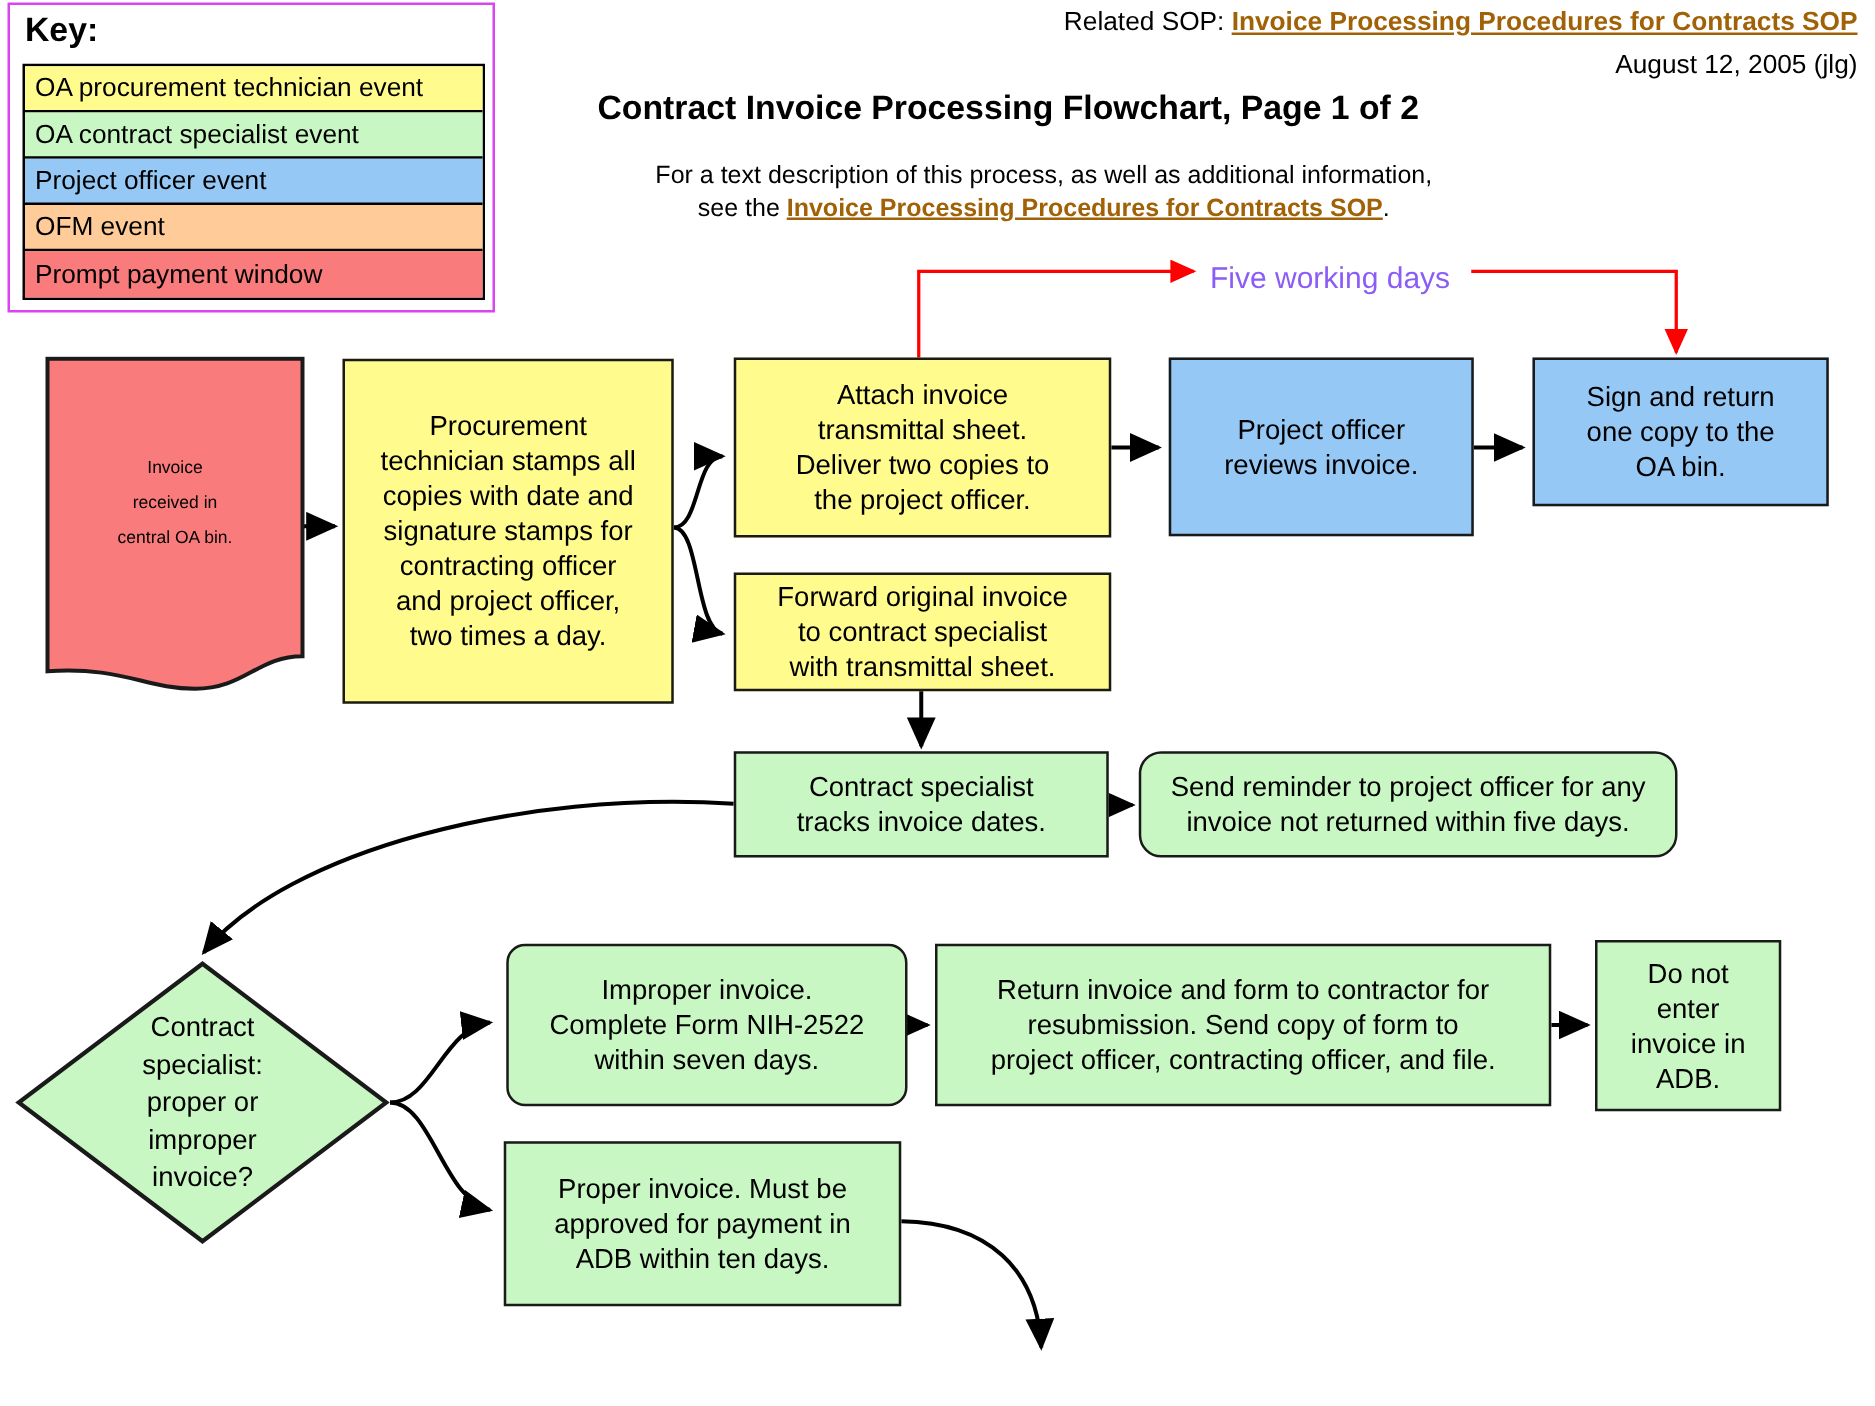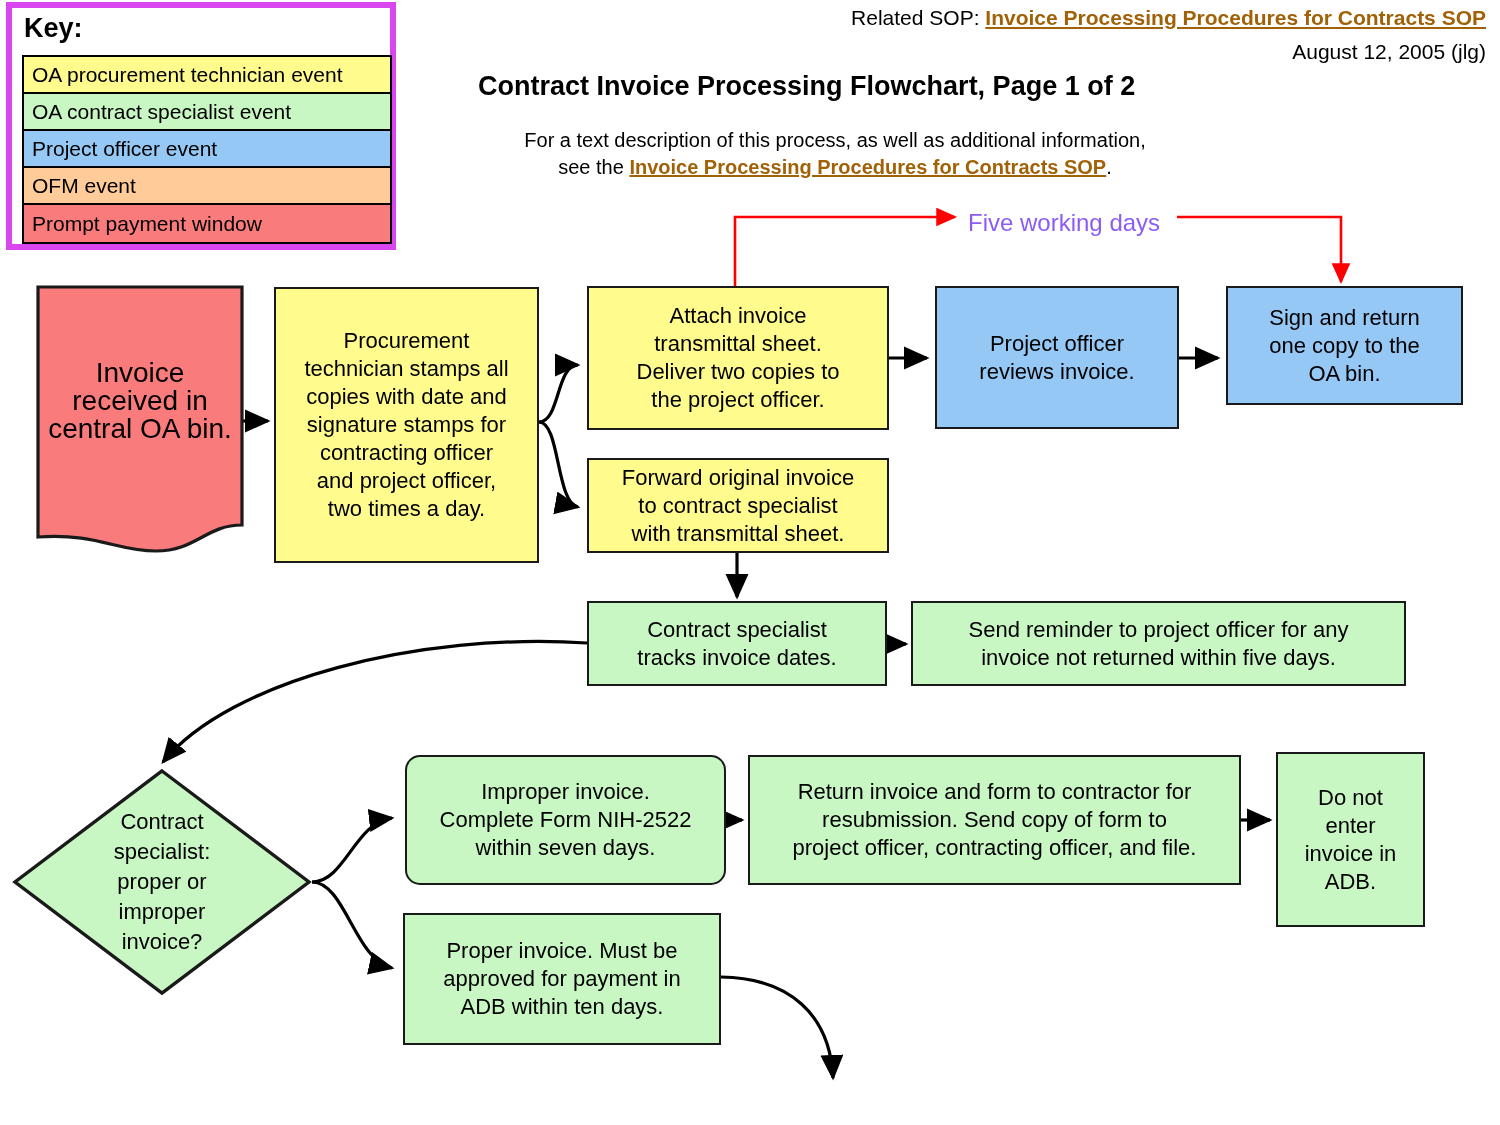--- a/index.html
+++ b/index.html
@@ -19,21 +19,21 @@
     overflow: hidden;
     background: #ffffff;
   }
   
   #key-panel {
     position: absolute;
     left: 6px;
     top: 2px;
     width: 390px;
     height: 248px;
-    border: 6px solid #d946ef;
+    border: 2px solid #d946ef;
     background: #ffffff;
     box-sizing: border-box;
   }
   #key-title {
     position: absolute;
     left: 12px;
     top: 5px;
     font-size: 27px;
     font-weight: bold;
     letter-spacing: 0px;
@@ -122,21 +122,21 @@
     border: none;
     background: none;
   }
   .doc-shape .doc-text {
     position: absolute;
     left: 0; top: 0; right: 0; bottom: 0;
     display: flex;
     align-items: center;
     justify-content: center;
     text-align: center;
-    font-size: 28px;
+    font-size: 14px;
     line-height: 28px;
     white-space: pre-line;
     padding-bottom: 36px;
     box-sizing: border-box;
   }
   .diamond-shape {
     position: absolute;
     border: none;
     background: none;
   }
@@ -305,38 +305,38 @@
     <span>Forward original invoice
 to contract specialist
 with transmittal sheet.</span>
   </div>
 
   <div class="node green" style="left:587px; top:601px; width:300px; height:85px;">
     <span>Contract specialist
 tracks invoice dates.</span>
   </div>
 
-  <div class="node green" style="left:911px; top:601px; width:495px; height:85px;">
+  <div class="node green" style="left:911px; top:601px; width:431px; height:85px;border-radius:18px;">
     <span>Send reminder to project officer for any
 invoice not returned within five days.</span>
   </div>
 
   <div class="node green" style="left:405px; top:755px; width:321px; height:130px;border-radius:15px;">
     <span>Improper invoice.
 Complete Form NIH-2522
 within seven days.</span>
   </div>
 
   <div class="node green" style="left:748px; top:755px; width:493px; height:130px;">
     <span>Return invoice and form to contractor for
 resubmission. Send copy of form to
 project officer, contracting officer, and file.</span>
   </div>
 
-  <div class="node green" style="left:1276px; top:752px; width:149px; height:175px;">
+  <div class="node green" style="left:1276px; top:752px; width:149px; height:137px;">
     <span>Do not
 enter
 invoice in
 ADB.</span>
   </div>
 
   <div class="node green" style="left:403px; top:913px; width:318px; height:132px;">
     <span>Proper invoice. Must be
 approved for payment in
 ADB within ten days.</span>

